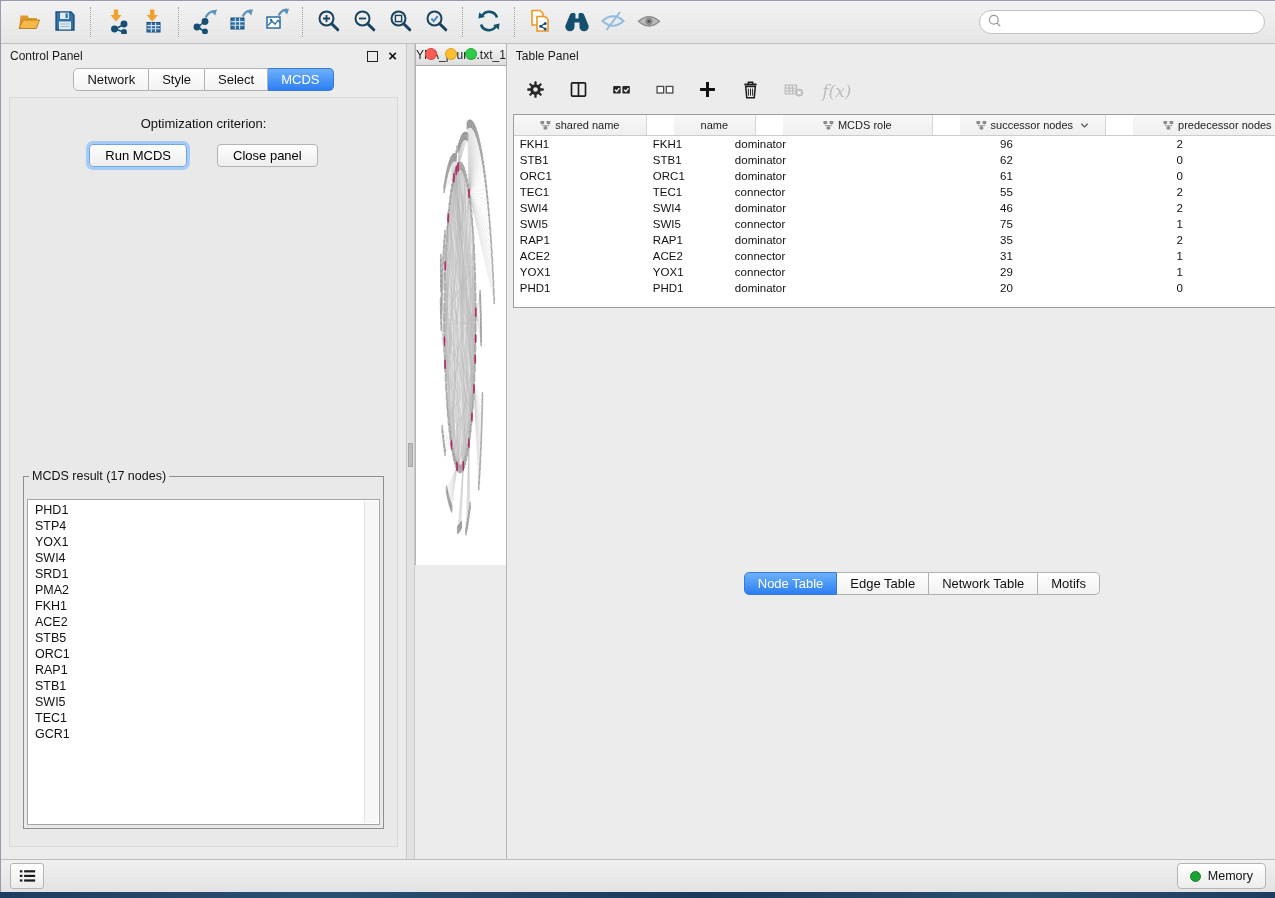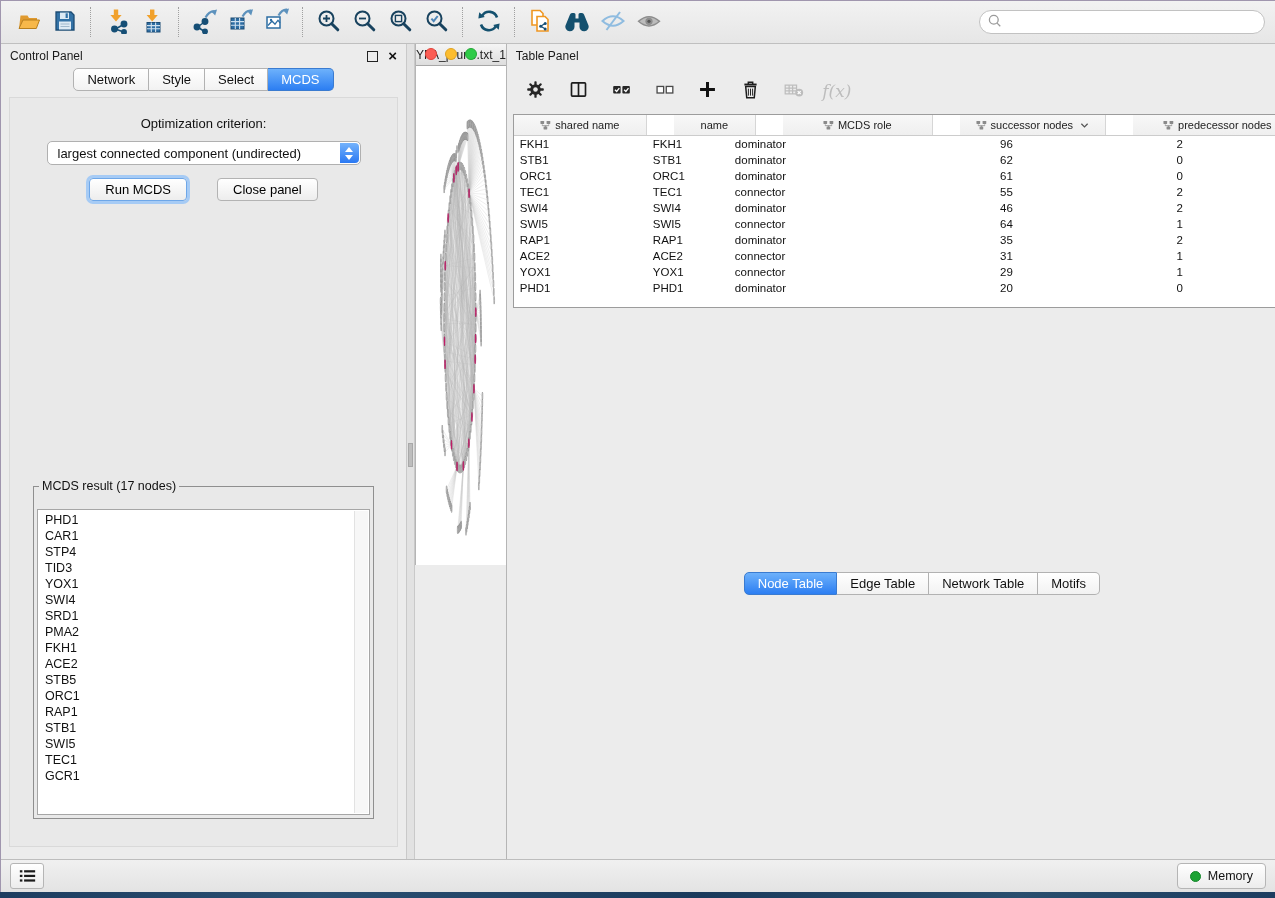--- a/index.html
+++ b/index.html
@@ -42,21 +42,21 @@
            background:linear-gradient(#74b3fc,#2a78f2);display:flex;flex-direction:column;
            align-items:center;justify-content:center;gap:3px;}
   .tri-up{width:0;height:0;border-left:4px solid transparent;border-right:4px solid transparent;
           border-bottom:5px solid #fff;}
   .tri-dn{width:0;height:0;border-left:4px solid transparent;border-right:4px solid transparent;
           border-top:5px solid #fff;}
   .btnrow{display:flex;justify-content:center;gap:30px;margin-top:13px;}
   .mbtn{height:23px;padding:0 15px;font-size:13px;border:1px solid #b3b3b3;border-radius:4px;
         background:linear-gradient(#ffffff,#ededed);cursor:default;}
   .mbtn.focusring{box-shadow:0 0 0 3px #a6cbf5;border-color:#6ea7e8;}
-  .resultbox{position:absolute;left:6px;right:6px;top:364px;bottom:10px;margin:17px;
+  .resultbox{position:absolute;left:6px;right:6px;top:364px;bottom:10px;margin:7px;
              border:1px solid #8f8f8f;padding:3px;}
   .resultbox legend{font-size:12.5px;padding:0 3px;margin-left:2px;}
   .listbox{position:absolute;left:3px;right:3px;top:16px;bottom:3px;background:#fff;
            border:1px solid #a6a6a6;overflow:hidden;}
   .list-items{padding-top:2px;}
   .list-item{font-size:12.5px;line-height:16px;padding-left:7px;}
   .lb-track{position:absolute;top:1px;right:1px;bottom:1px;width:13px;background:#f7f7f7;
             border-left:1px solid #e2e2e2;}
   
   .vsplit{width:7px;flex:none;background:#e2e2e2;border-left:1px solid #c9c9c9;border-right:1px solid #c9c9c9;
@@ -272,39 +272,30 @@
         </span>
       </div>
       <div class="seg" id="cp-tabs">
           <div class="seg-item">Network</div>
           <div class="seg-item">Style</div>
           <div class="seg-item">Select</div>
           <div class="seg-item active">MCDS</div>
         </div>
       <div class="cp-body">
         <div class="opt-label">Optimization criterion:</div>
-        <div class="selectbox">
-          <span>largest connected component (undirected)</span>
-          <span class="stepper">
-              <span class="tri-up"></span>
-              <span class="tri-dn"></span>
-            </span>
-        </div>
         <div class="btnrow">
           <button class="mbtn focusring">Run MCDS</button>
           <button class="mbtn">Close panel</button>
         </div>
         <fieldset class="resultbox">
           <legend>MCDS result (17 nodes)</legend>
           <div class="listbox">
             <div class="list-items" id="mcds-list">
                 <div class="list-item">PHD1</div>
-                <div class="list-item">CAR1</div>
                 <div class="list-item">STP4</div>
-                <div class="list-item">TID3</div>
                 <div class="list-item">YOX1</div>
                 <div class="list-item">SWI4</div>
                 <div class="list-item">SRD1</div>
                 <div class="list-item">PMA2</div>
                 <div class="list-item">FKH1</div>
                 <div class="list-item">ACE2</div>
                 <div class="list-item">STB5</div>
                 <div class="list-item">ORC1</div>
                 <div class="list-item">RAP1</div>
                 <div class="list-item">STB1</div>
@@ -780,21 +771,21 @@
                 <div class="td" style="width: 133px;">SWI4</div>
                 <div class="td" style="width: 82px;">SWI4</div>
                 <div class="td" style="width: 150px;">dominator</div>
                 <div class="td num" style="width: 146px;">46</div>
                 <div class="td num" style="width: 170px;">2</div>
               </div>
               <div class="tr">
                 <div class="td" style="width: 133px;">SWI5</div>
                 <div class="td" style="width: 82px;">SWI5</div>
                 <div class="td" style="width: 150px;">connector</div>
-                <div class="td num" style="width: 146px;">64</div>
+                <div class="td num" style="width: 146px;">75</div>
                 <div class="td num" style="width: 170px;">1</div>
               </div>
               <div class="tr">
                 <div class="td" style="width: 133px;">RAP1</div>
                 <div class="td" style="width: 82px;">RAP1</div>
                 <div class="td" style="width: 150px;">dominator</div>
                 <div class="td num" style="width: 146px;">35</div>
                 <div class="td num" style="width: 170px;">2</div>
               </div>
               <div class="tr">

